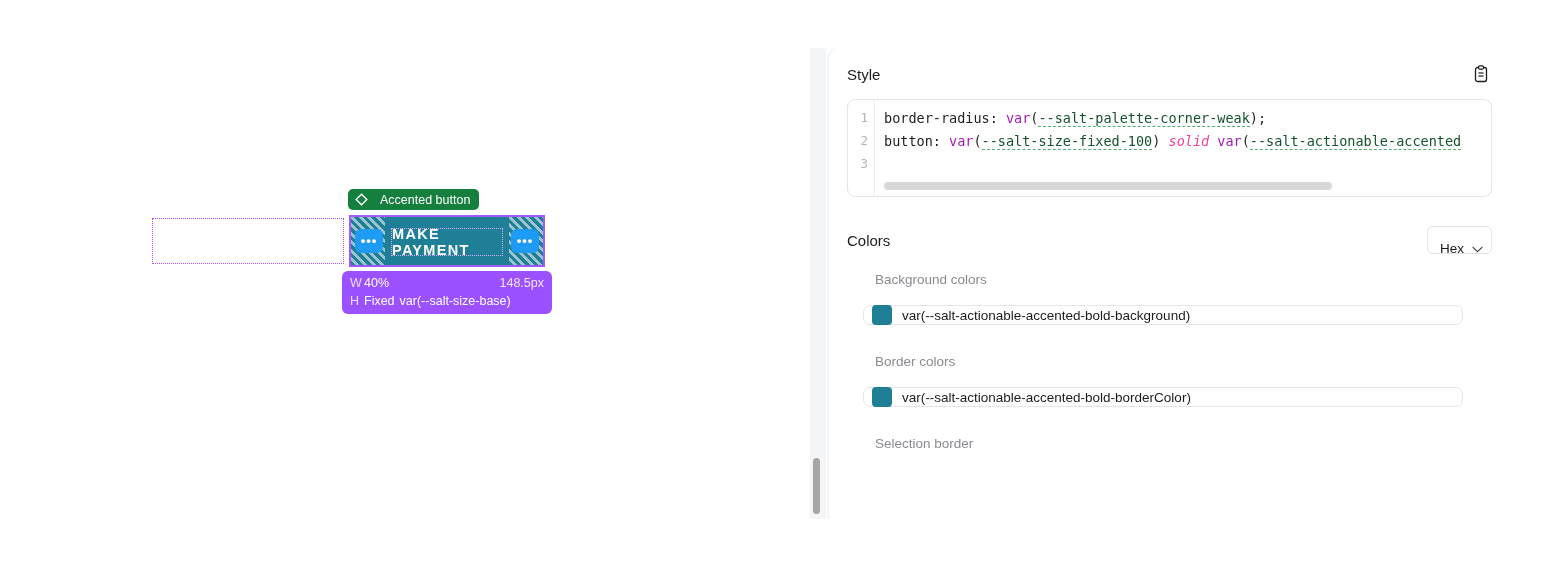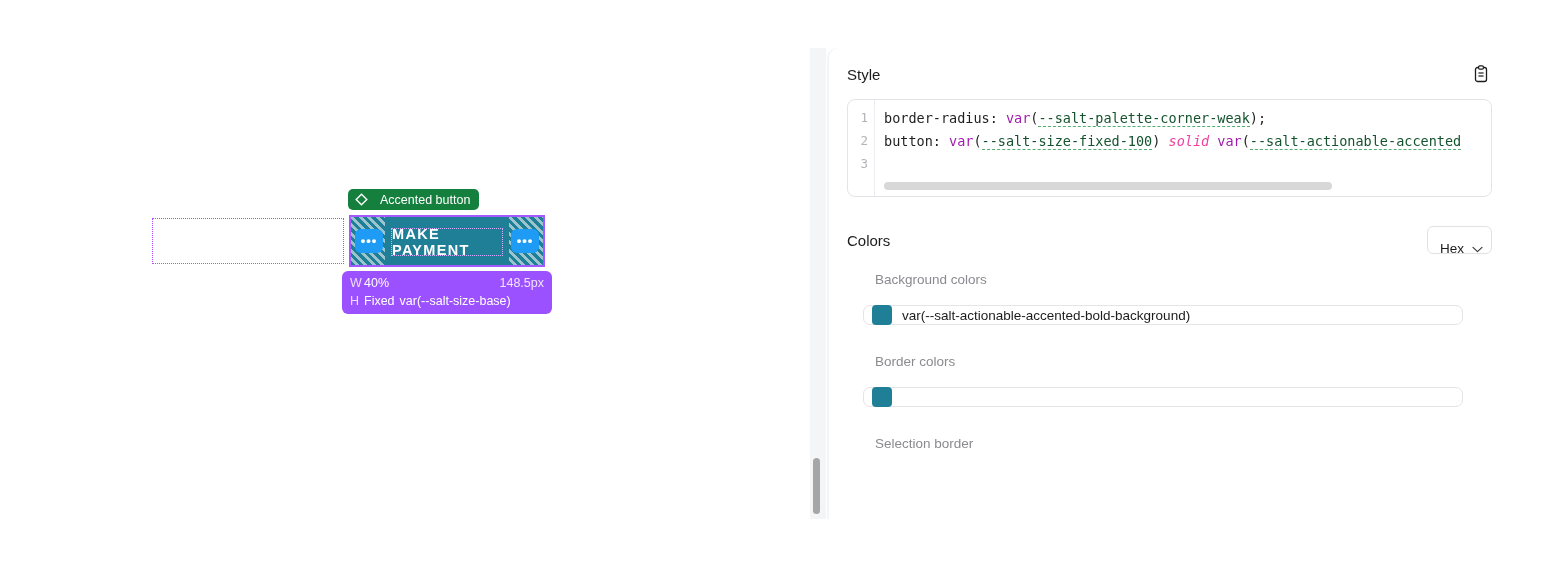--- a/index.html
+++ b/index.html
@@ -439,17 +439,18 @@
 
   <div class="group-label" id="g1-label">Background colors</div>
   <div class="color-field" id="g1-field">
     <span class="swatch" style="background: rgb(31, 127, 150);"></span>
     <span class="color-value">var(--salt-actionable-accented-bold-background)</span>
   </div>
 
   <div class="group-label" id="g2-label">Border colors</div>
   <div class="color-field" id="g2-field">
     <span class="swatch" style="background: rgb(31, 127, 150);"></span>
+    <span class="color-value">var(--salt-actionable-accented-bold-borderColor)</span>
   </div>
 
   <div class="group-label" id="g3-label">Selection border</div>
 
 </div>
 
 </body></html>

